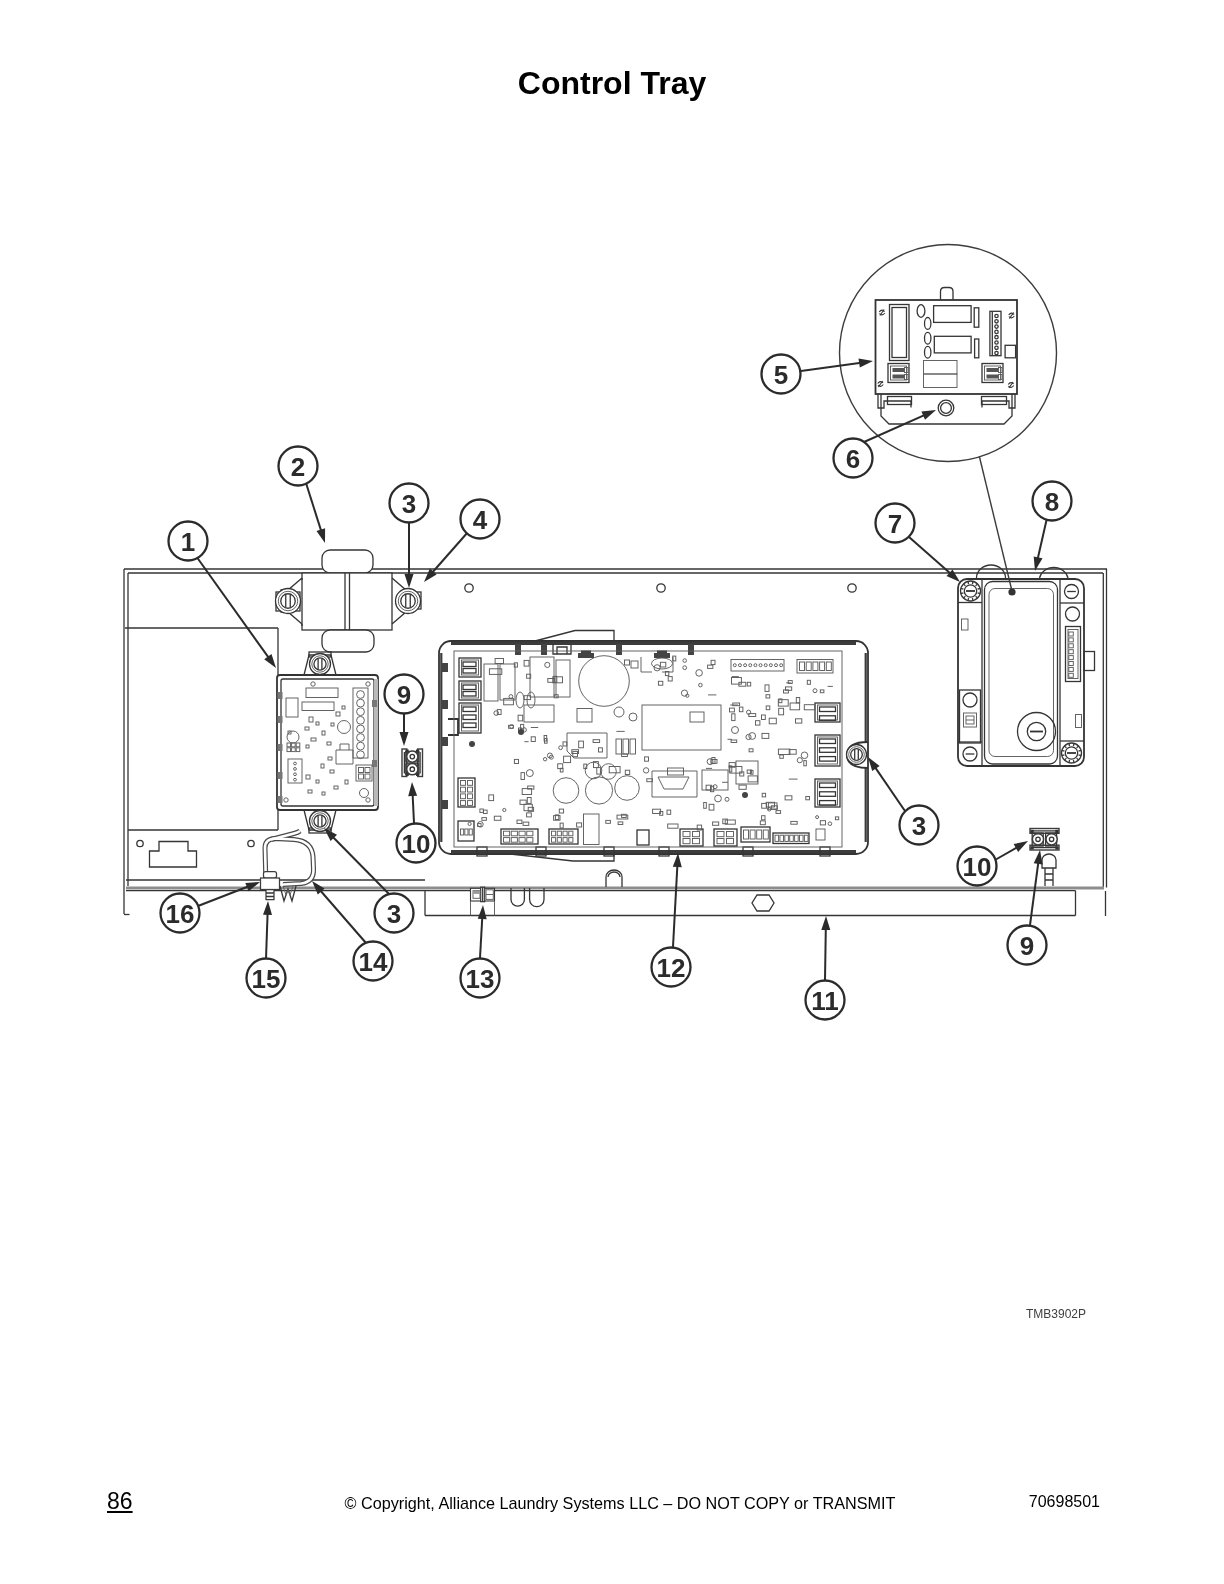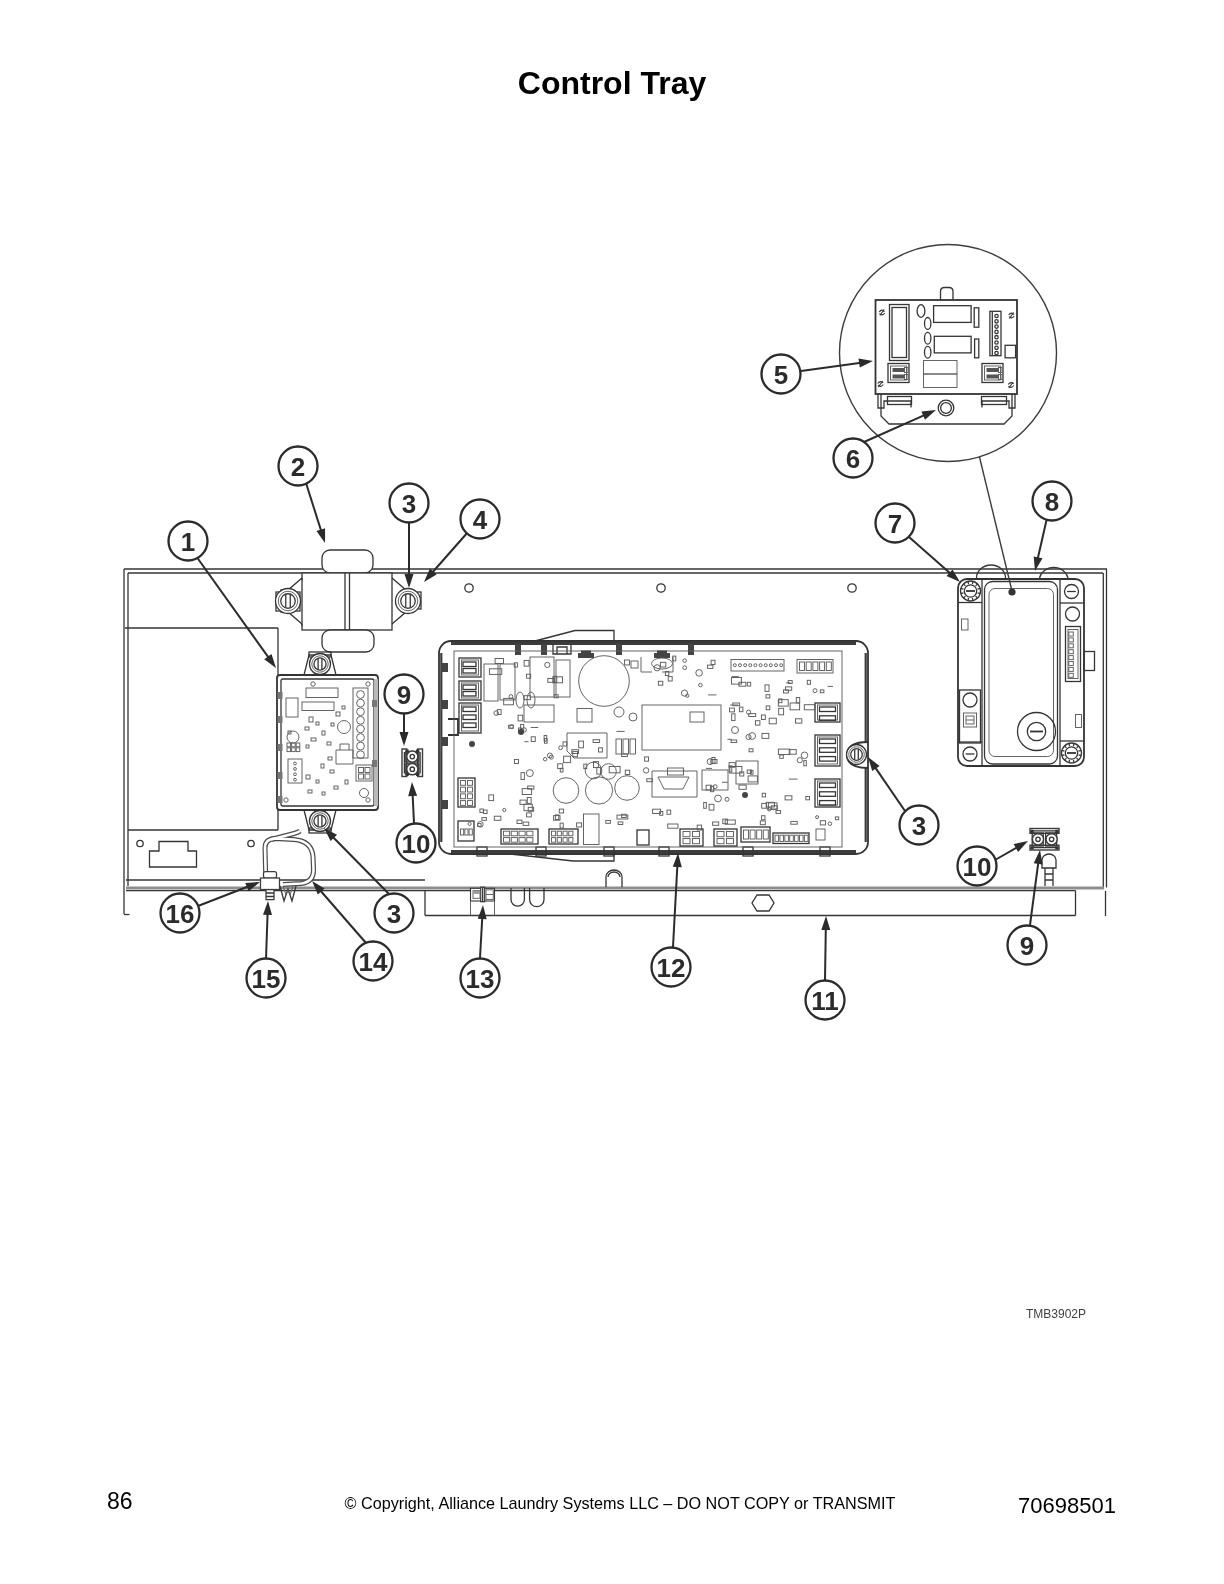--- a/index.html
+++ b/index.html
@@ -15,24 +15,24 @@
   .ln-ar { fill: none; stroke: #2b2b2b; stroke-width: 2; }
   .hd   { fill: #2b2b2b; stroke: none; }
   .ln-c { fill: none; stroke: #3c3c3c; stroke-width: 1.4; }
   .ln-w1 { fill: none; stroke: #4a4a4a; stroke-width: 5; }
   .ln-w2 { fill: none; stroke: #ffffff; stroke-width: 2.6; }
   .co   { fill: #fff; stroke: #2b2b2b; stroke-width: 2.3; }
   .cot  { font: 700 26px "Liberation Sans", sans-serif; fill: #2b2b2b;
            text-anchor: middle; }
   .title { position: absolute; left: 0; width: 1224px; top: 64.5px; text-align: center;
             font-size: 32px; font-weight: 700; color: #000; }
-  .f86 { position: absolute; left: 107px; top: 1487.5px; font-size: 23px; color: #000; }
+  .f86 { position: absolute; left: 107px; top: 1487.5px; font-size: 23px; color: #000; text-decoration: underline; }
   .fcopy { position: absolute; left: 8px; width: 1224px; top: 1493.5px; text-align: center;
             font-size: 16.2px; color: #000; }
-  .fnum { position: absolute; right: 108px; top: 1492.5px; font-size: 22px; color: #000; margin-left: 28px; }
+  .fnum { position: absolute; right: 124px; top: 1492.5px; font-size: 16px; color: #000; margin-left: 28px; }
   .ftmb { position: absolute; right: 138px; top: 1306.5px; font-size: 12px; color: #404040; }
 </style>
 </head>
 <body>
 <div class="page">
   <div class="title">Control Tray</div>
   <svg width="1224" height="1584" viewBox="0 0 1224 1584">
 <g>
 <line class="ln" x1="124" y1="569" x2="1107" y2="569"></line>
 <line class="ln" x1="128" y1="573" x2="1103" y2="573"></line>

